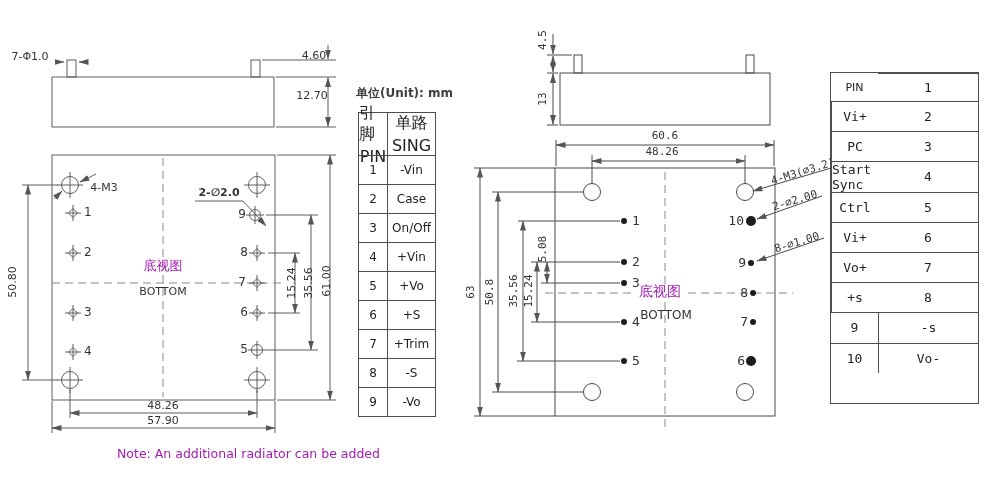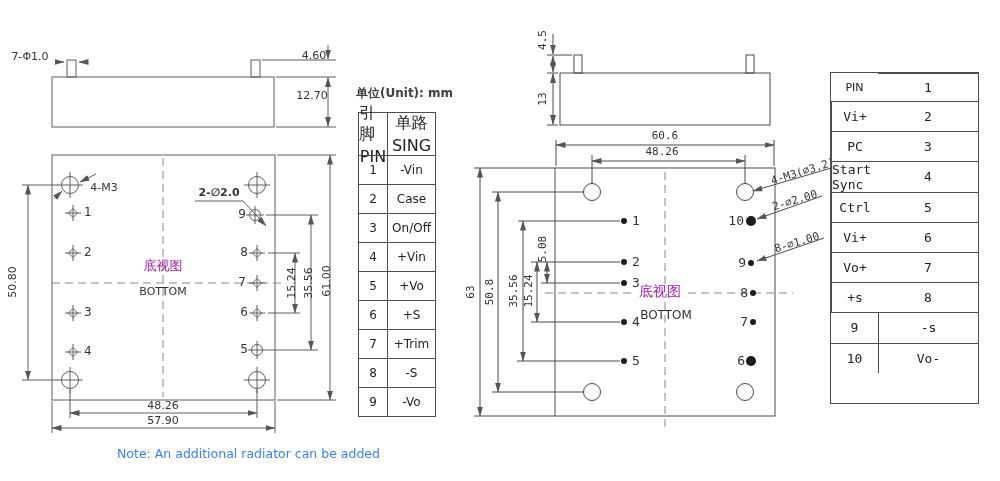--- a/index.html
+++ b/index.html
@@ -16,21 +16,21 @@
   .mono { font-family:"DejaVu Sans Mono", monospace; }
   .rot  { transform:translate(-50%,-50%) rotate(-90deg); }
   .cal  { transform:translate(-50%,-50%) rotate(-17deg); font-size:11px; }
   .ll   { transform:translate(0,-50%); font-size:12px; }
   .rl   { transform:translate(-100%,-50%); font-size:12px; }
   .cnbig { font-size:13px; color:#a21caf; }
   .bgw  { background:#fff; padding:0 3px; }
   .b600 { font-weight:600; }
 
   #unit-label { position:absolute; left:356px; top:85px; font-size:12px; font-weight:600; color:#404040; }
-  #note { position:absolute; left:117px; top:446px; font-size:12.5px; color:#3b82f6; }
+  #note { position:absolute; left:117px; top:446px; font-size:12.5px; color:#a21caf; }
 
   #mid-table { position:absolute; left:358px; top:112px; width:78px; box-sizing:border-box;
                display:grid; grid-template-columns:28px 1fr; grid-template-rows:42px repeat(9,29px);
                border:1px solid #4d4d4d; background:#fff; }
   .mc { display:flex; align-items:center; justify-content:center; font-size:12px; color:#222; }
   .mc.h { flex-direction:column; gap:2px; font-size:16px; }
   .bt { border-top:1px solid #4d4d4d; }
   .bl { border-left:1px solid #4d4d4d; }
 
   #right-table { position:absolute; left:830px; top:72px; width:149px; box-sizing:border-box;

